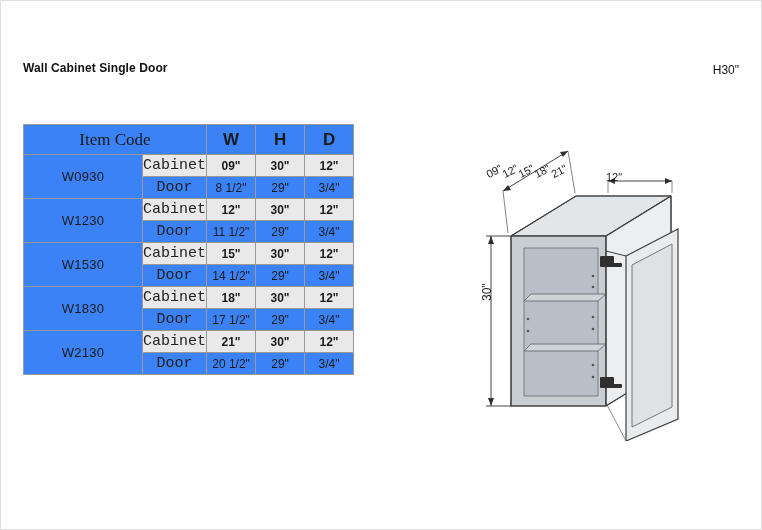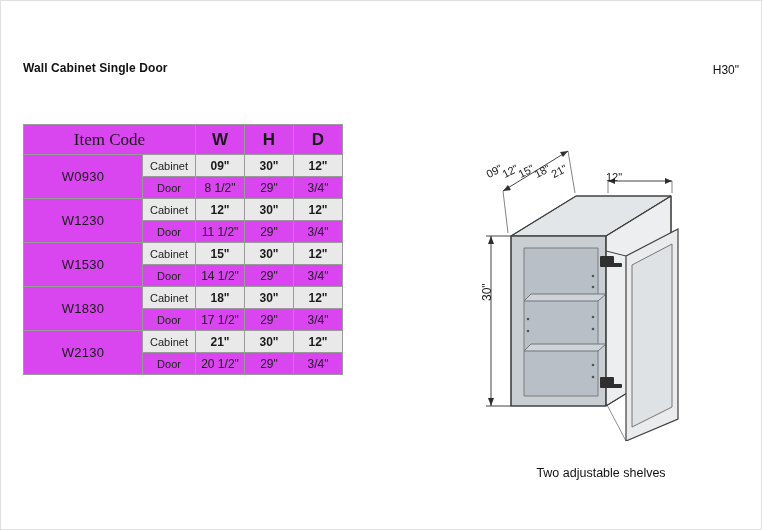--- a/index.html
+++ b/index.html
@@ -40,21 +40,21 @@
     left: 22px;
     top: 123px;
     border-collapse: collapse;
     font-size: 12px;
   }
   .spec-table th, .spec-table td {
     border: 1px solid #9a9a9a;
     text-align: center;
     vertical-align: middle;
     padding: 0;
-    background: #d946ef;
+    background: #3b82f6;
   }
   .spec-table th.hdr-item {
     width: 118px;
     height: 29px;
     font-size: 17px;
     font-weight: normal;
     font-family: "Liberation Serif", serif;
   }
   .spec-table th.hdr-dim {
     width: 48px;
@@ -62,22 +62,23 @@
     font-size: 17px;
     font-weight: bold;
   }
   .cell-item {
     width: 118px;
     font-size: 13px;
     letter-spacing: 0.3px;
   }
   .cell-sub {
     width: 52px;
-    font-size: 11px;
+    font-size: 15px;
     color: #222;
+    font-family: Liberation Mono, monospace;
   }
   .cell-val {
     width: 48px;
     font-size: 12px;
   }
   tr.row-cabinet td.cell-sub,
   tr.row-cabinet td.cell-val {
     background: #e9e9e9;
     font-weight: bold;
   }
@@ -303,14 +304,13 @@
     </g>
   </svg>
 
   <div class="dim-30">30"</div>
   <div class="dim-12-top">12"</div>
 
   <div class="dim-stack">
     <span>09"</span><span>12"</span><span>15"</span><span>18"</span><span>21"</span>
   </div>
 
-  <div class="caption">Two adjustable shelves</div>
 </div>
 
 </body></html>

